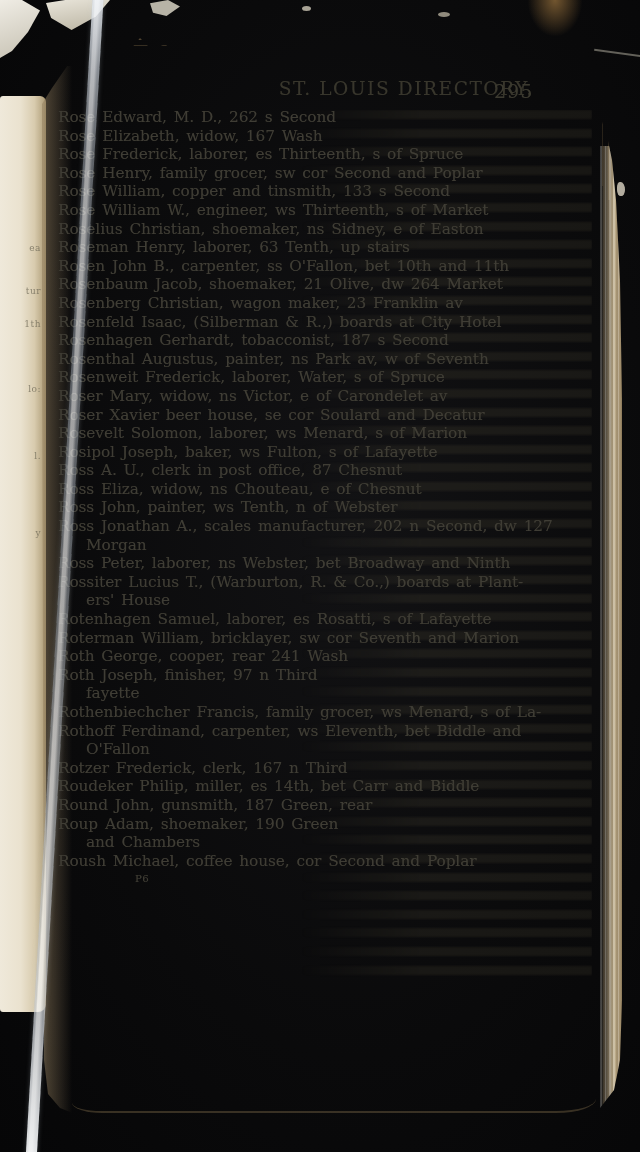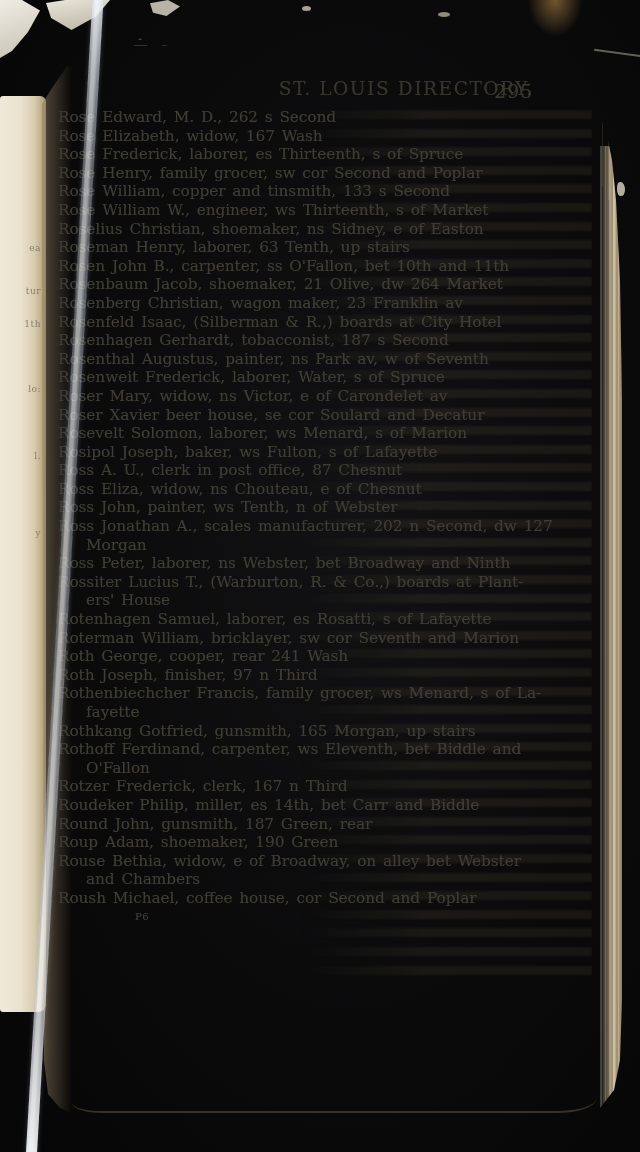--- a/index.html
+++ b/index.html
@@ -227,44 +227,40 @@
           </div>
           <div class="entry">
             <div class="line">Roth George, cooper, rear 241 Wash</div>
           </div>
           <div class="entry">
             <div class="line">Roth Joseph, finisher, 97 n Third</div>
           </div>
           <div class="entry">
           </div>
           <div class="entry">
+            <div class="line cont">fayette</div>
             <div class="line">Rothenbiechcher Francis, family grocer, ws Menard, s of La-</div>
-            <div class="line cont">fayette</div>
-          </div>
-          <div class="entry">
-            <div class="line">Rothkang Gotfried, gunsmith, 165 Morgan, up stairs</div>
           </div>
           <div class="entry">
             <div class="line">Rothoff Ferdinand, carpenter, ws Eleventh, bet Biddle and</div>
             <div class="line cont">O'Fallon</div>
           </div>
           <div class="entry">
             <div class="line">Rotzer Frederick, clerk, 167 n Third</div>
           </div>
           <div class="entry">
             <div class="line">Roudeker Philip, miller, es 14th, bet Carr and Biddle</div>
           </div>
           <div class="entry">
             <div class="line">Round John, gunsmith, 187 Green, rear</div>
           </div>
           <div class="entry">
             <div class="line">Roup Adam, shoemaker, 190 Green</div>
           </div>
           <div class="entry">
-            <div class="line">Rouse Bethia, widow, e of Broadway, on alley bet Webster</div>
             <div class="line cont">and Chambers</div>
           </div>
           <div class="entry">
             <div class="line">Roush Michael, coffee house, cor Second and Poplar</div>
           </div>
           <div class="line signature">P6</div>
         </div>
     </div>
   </div>
 

